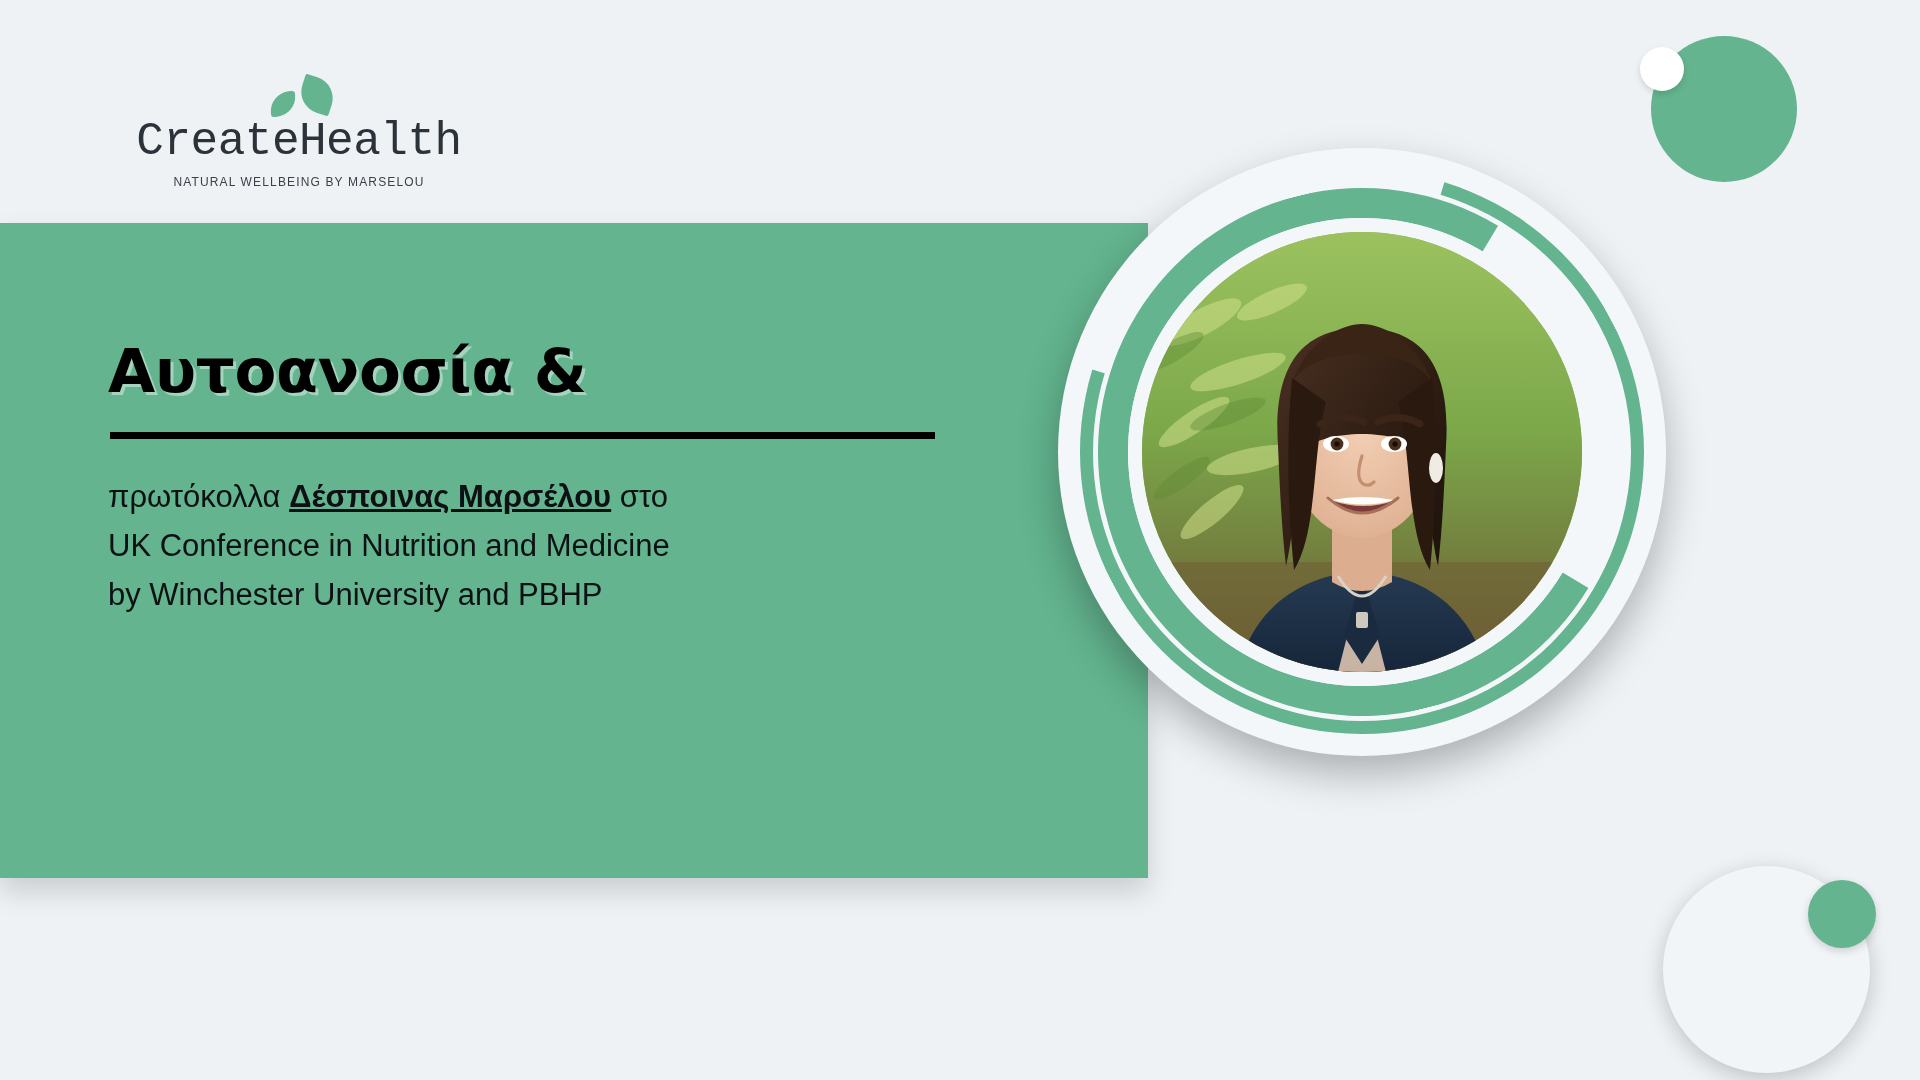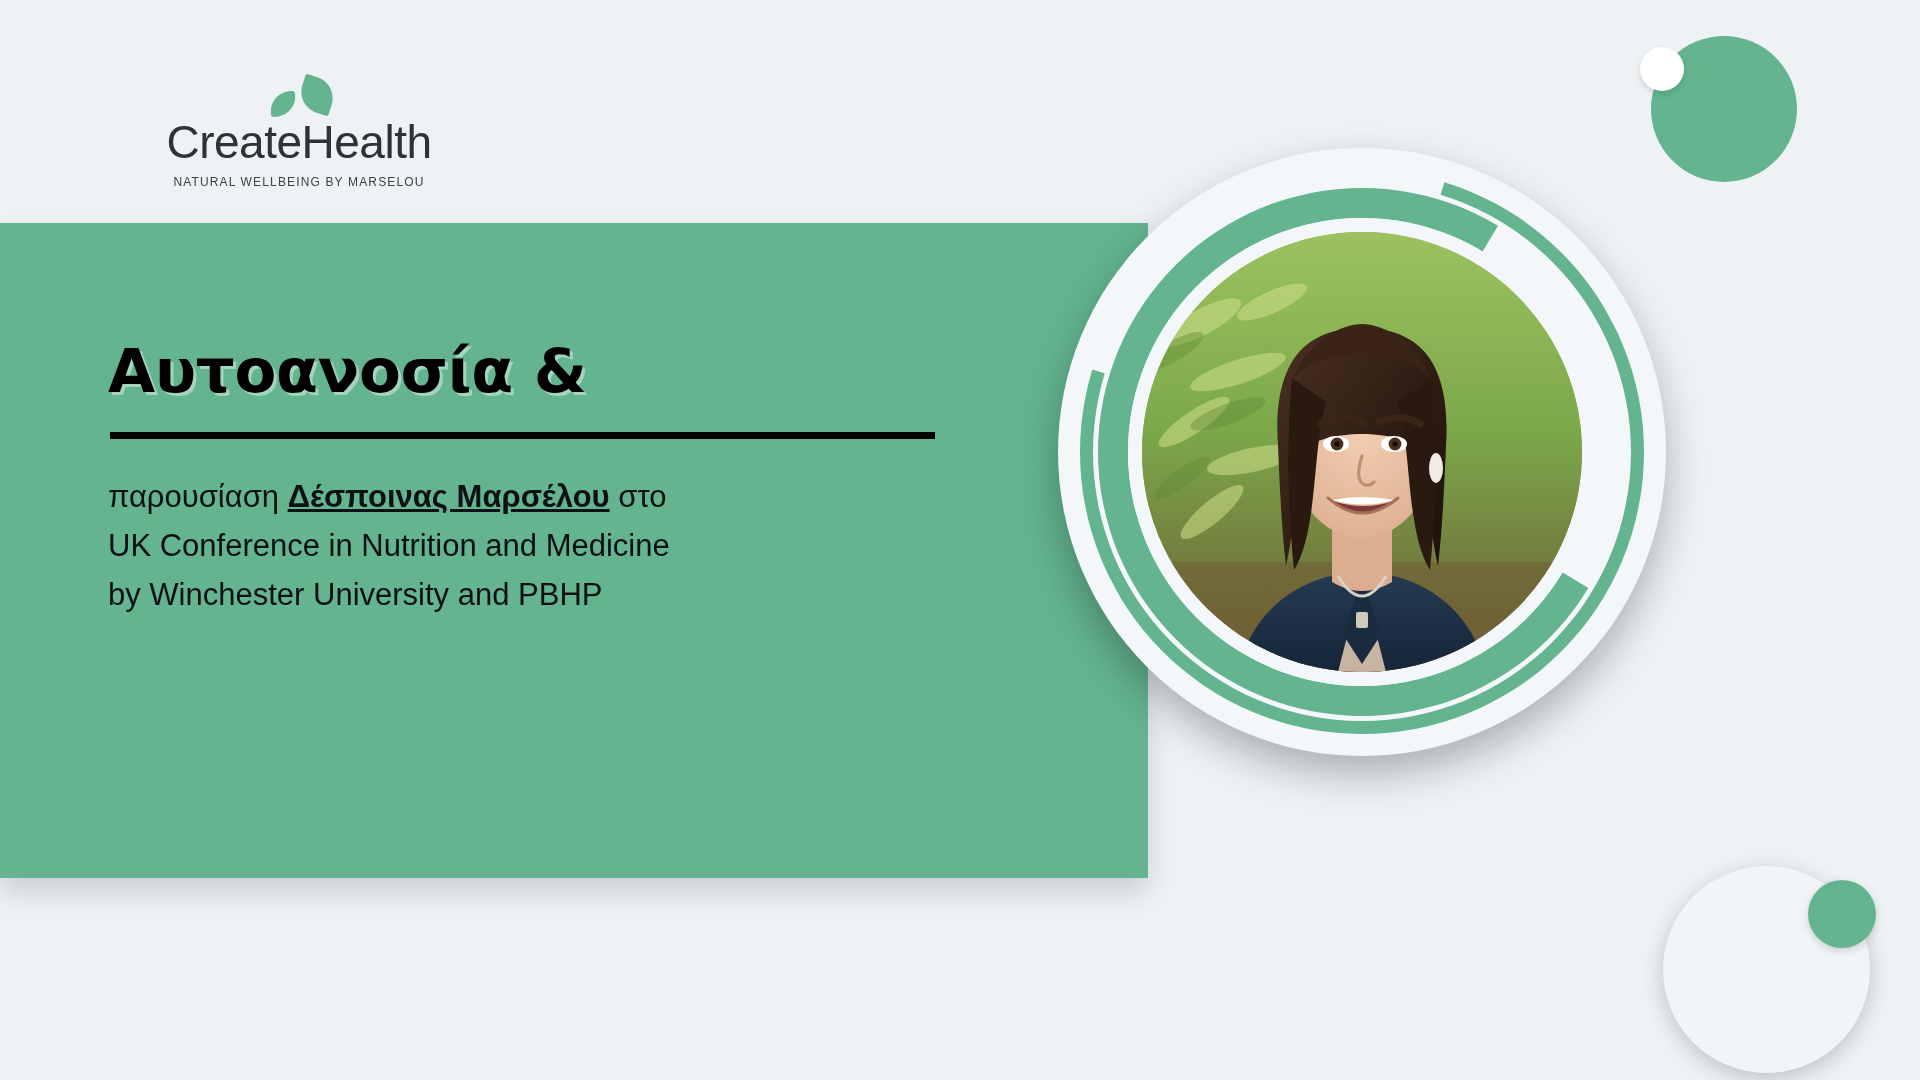--- a/index.html
+++ b/index.html
@@ -55,21 +55,21 @@
     transform:rotate(18deg);
   }
   .leaf-left {
     position:absolute; left:136px; top:14px;
     width:26px; height:24px;
     background:var(--green);
     border-radius:20px 3px 20px 3px;
     transform:rotate(-6deg);
   }
   .logo-word {
-    font-family:Liberation Sans, sans-serif;
+    font-family:Liberation Mono, monospace;
     font-size:46px; font-weight:400; letter-spacing:-0.5px;
     color:#2b3239; line-height:1.05; text-align:center;
     width:330px;
   }
   .logo-tagline {
     margin-top:9px; width:330px; text-align:center;
     font-family:"Liberation Sans", sans-serif;
     font-size:12px; font-weight:400; letter-spacing:1.15px;
     color:#3a4149;
   }
@@ -148,21 +148,21 @@
     <div class="logo-word">CreateHealth</div>
     <div class="logo-tagline">NATURAL WELLBEING BY MARSELOU</div>
   </div>
 
   <div class="content">
     <div class="headline">
       <span class="ln">Αυτοανοσία &amp;</span>
     </div>
     <div class="rule"></div>
     <div class="subtitle">
-      <span class="ln"><span>παρουσίαση </span><b>Δέσποινας Μαρσέλου</b><span> στο</span></span>
+      <span class="ln"><span>πρωτόκολλα </span><b>Δέσποινας Μαρσέλου</b><span> στο</span></span>
       <span class="ln">UK Conference in Nutrition and Medicine</span>
       <span class="ln">by Winchester University and PBHP</span>
     </div>
   </div>
 
   <div class="portrait-wrap">
     <div class="ring-outer"></div>
     <div class="ring-green-arc"></div>
     <div class="ring-green-thick"></div>
     <div class="ring-white-gap"></div>

